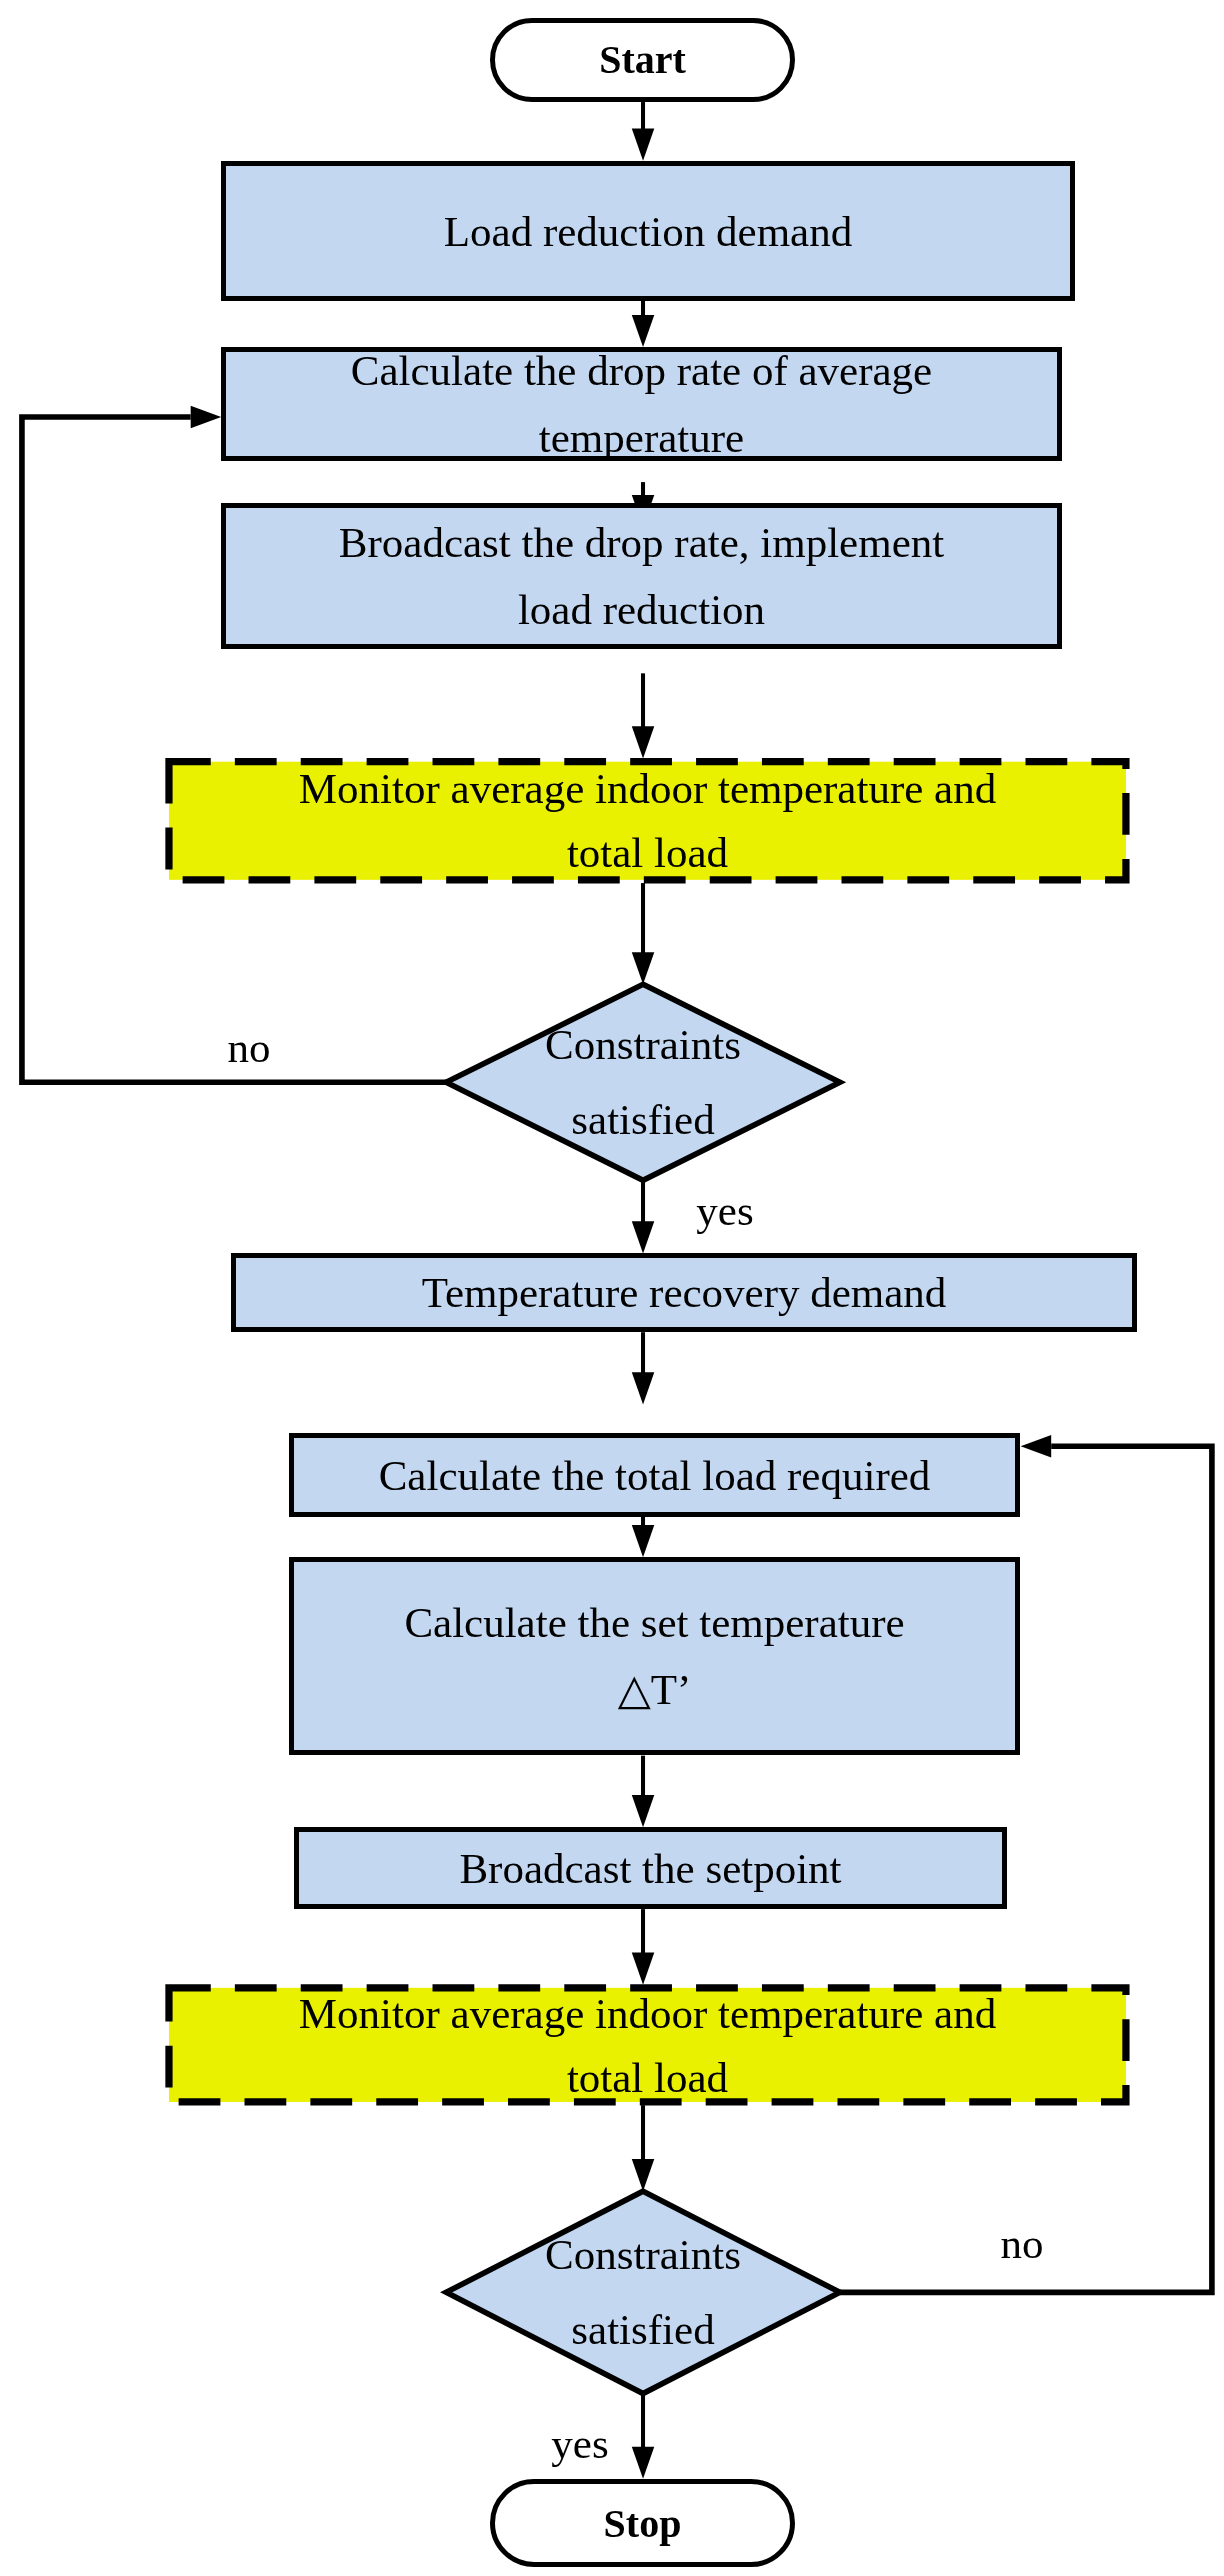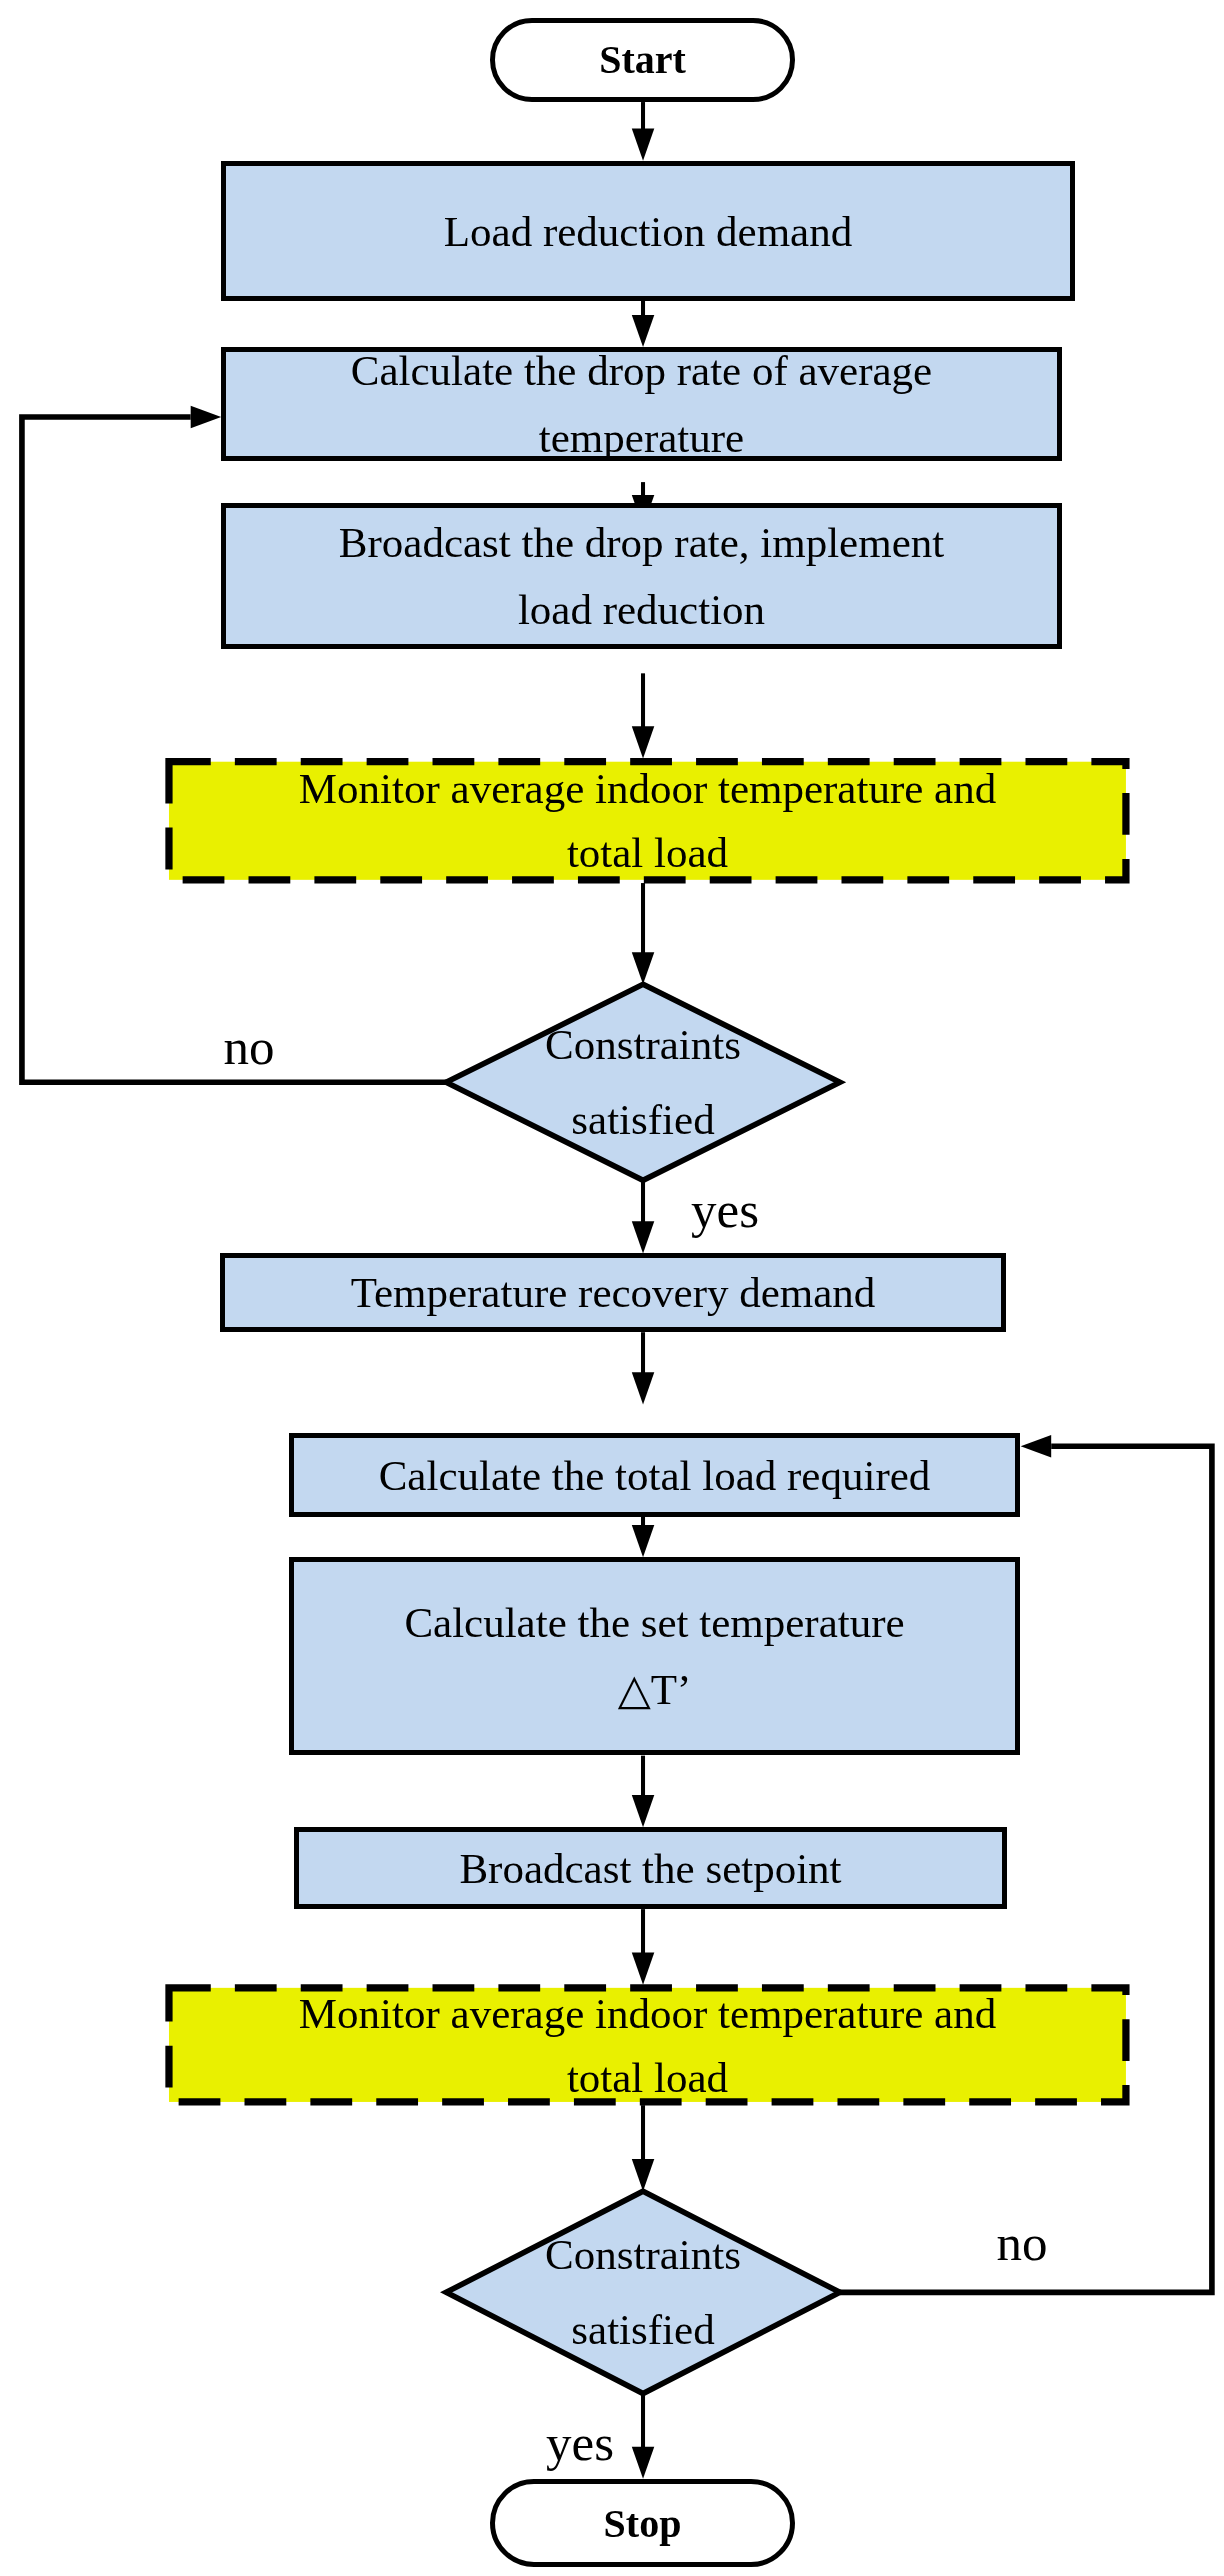--- a/index.html
+++ b/index.html
@@ -47,21 +47,21 @@
     border: 5.6px solid var(--stroke, #000);
     border-radius: 47px;
     font-size: 40px;
     font-weight: bold;
   }
   .overlay { background: transparent; border: none; gap: 8px; }
   .monitor-label { line-height: 56px; }
   .edge-label {
     position: absolute;
     transform: translate(-50%, -50%);
-    font-size: 51px;
+    font-size: 43px;
     line-height: 1;
     white-space: nowrap;
   }
   .tline { display: block; }
 </style>
 </head>
 <body>
 
 <div class="canvas">
 
@@ -154,21 +154,21 @@
   <div class="node overlay monitor-label" style="left:166px; top:758px; width:963px; height:125px;">
     <span class="tline">Monitor average indoor temperature and</span>
     <span class="tline">total load</span>
   </div>
 
   <div class="node overlay" style="left:446px; top:984px; width:394px; height:196px;">
     <span class="tline">Constraints</span>
     <span class="tline">satisfied</span>
   </div>
 
-  <div class="node process" style="left:220px; top:1253px; width:786px; height:79px;">
+  <div class="node process" style="left:231px; top:1253px; width:906px; height:79px;">
     <span class="tline">Temperature recovery demand</span>
   </div>
 
   <div class="node process" style="left:289px; top:1405px; width:731px; height:84px;margin-top:28px;">
     <span class="tline">Calculate the total load required</span>
   </div>
 
   <div class="node process" style="left:289px; top:1557px; width:731px; height:198px;">
     <span class="tline">Calculate the set temperature</span>
     <span class="tline">△T’</span>

